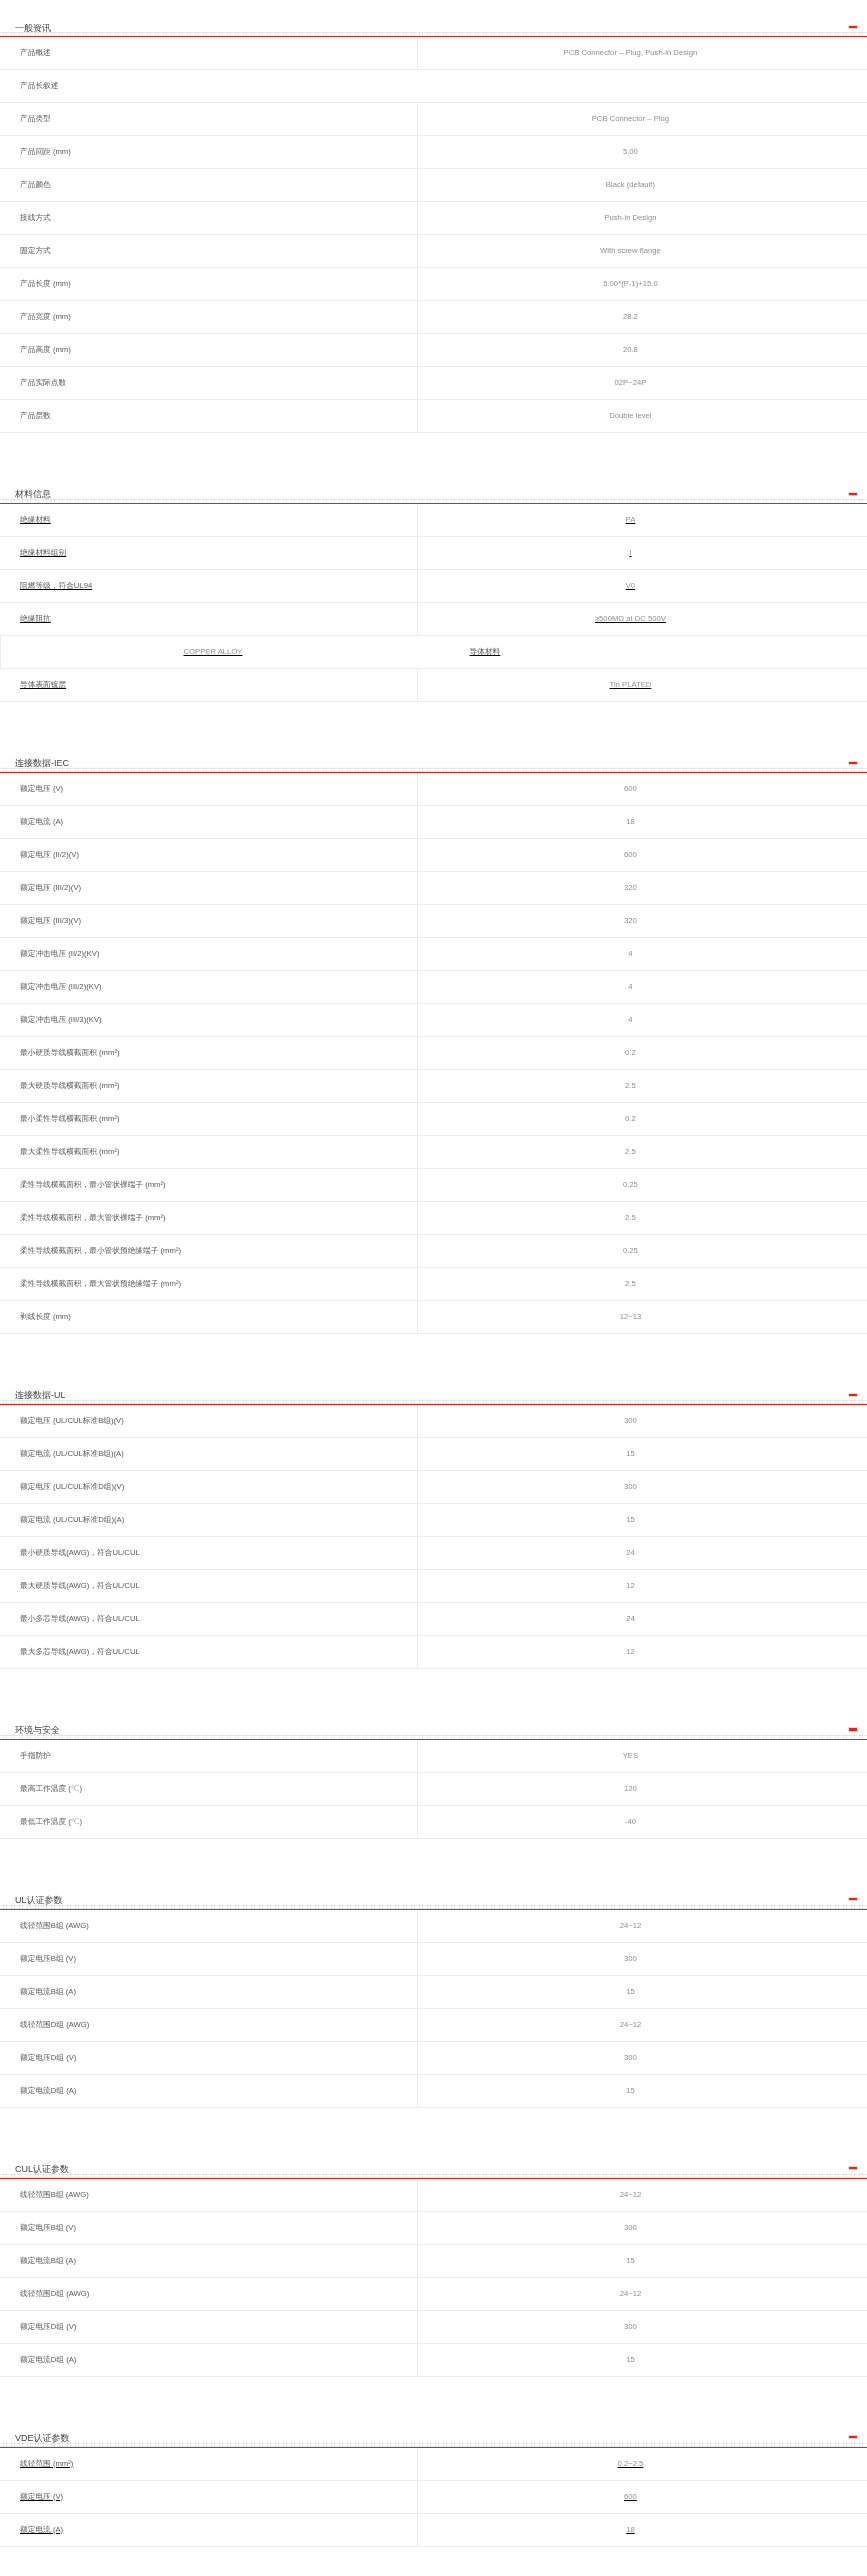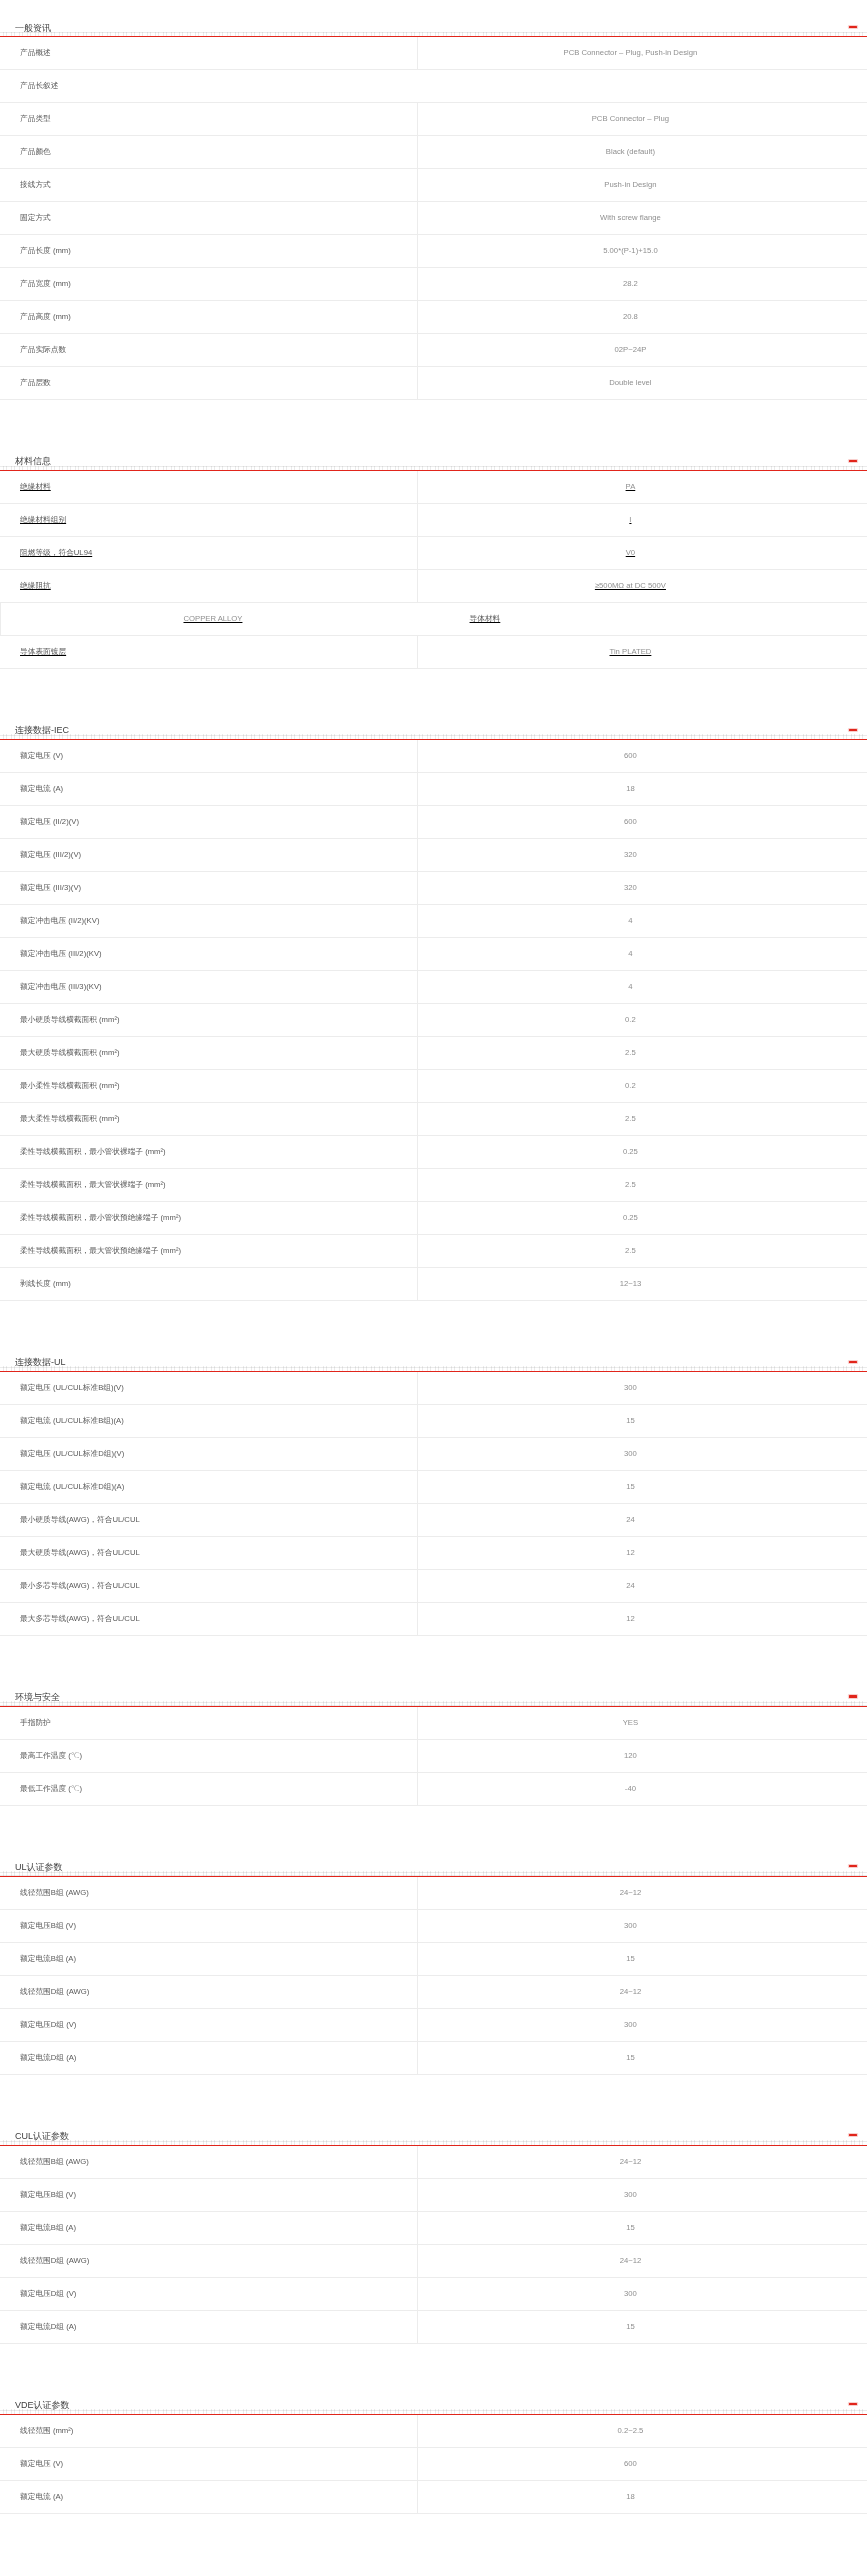--- a/index.html
+++ b/index.html
@@ -105,20 +105,24 @@
 
   <div class="row">
     <div class="cell label">产品长叙述</div>
   </div>
 
   <div class="row">
     <div class="cell label">产品类型</div>
     <div class="cell value">PCB Connector – Plug</div>
   </div>
 
+  <div class="row">
+    <div class="cell label">产品间距 (mm)</div>
+    <div class="cell value">5.00</div>
+  </div>
 
   <div class="row">
     <div class="cell label">产品颜色</div>
     <div class="cell value">Black (default)</div>
   </div>
 
   <div class="row">
     <div class="cell label">接线方式</div>
     <div class="cell value">Push-in Design</div>
   </div>
@@ -438,21 +442,21 @@
   </div>
 </div>
   </section>
 
   <section class="section">
     <div class="section-header">
       <h2 class="section-title">VDE认证参数</h2>
       <span class="collapse-bar" role="button" aria-label="collapse section" style="background: rgb(225, 37, 27);"></span>
     </div>
     <div class="stripe-band"></div>
-    <div class="spec-table" style="border-top-color: rgb(225, 37, 27);">
+    <div class="spec-table" style="border-top-color: rgb(225, 37, 27); text-decoration: underline;">
   <div class="row">
     <div class="cell label">线径范围 (mm²)</div>
     <div class="cell value">0.2~2.5</div>
   </div>
 
   <div class="row">
     <div class="cell label">额定电压 (V)</div>
     <div class="cell value">600</div>
   </div>
 

